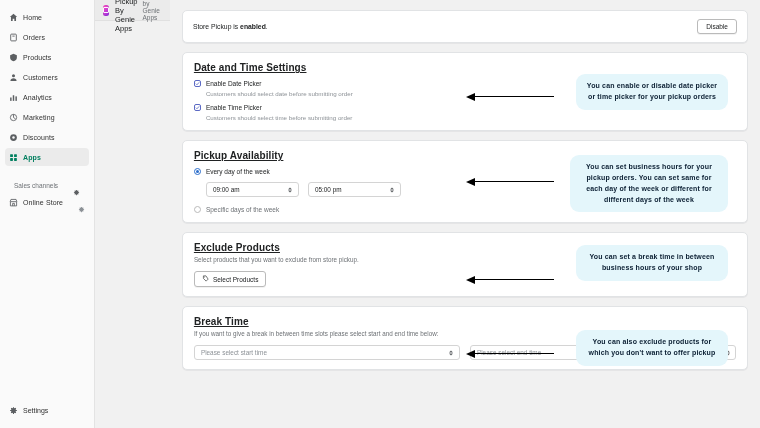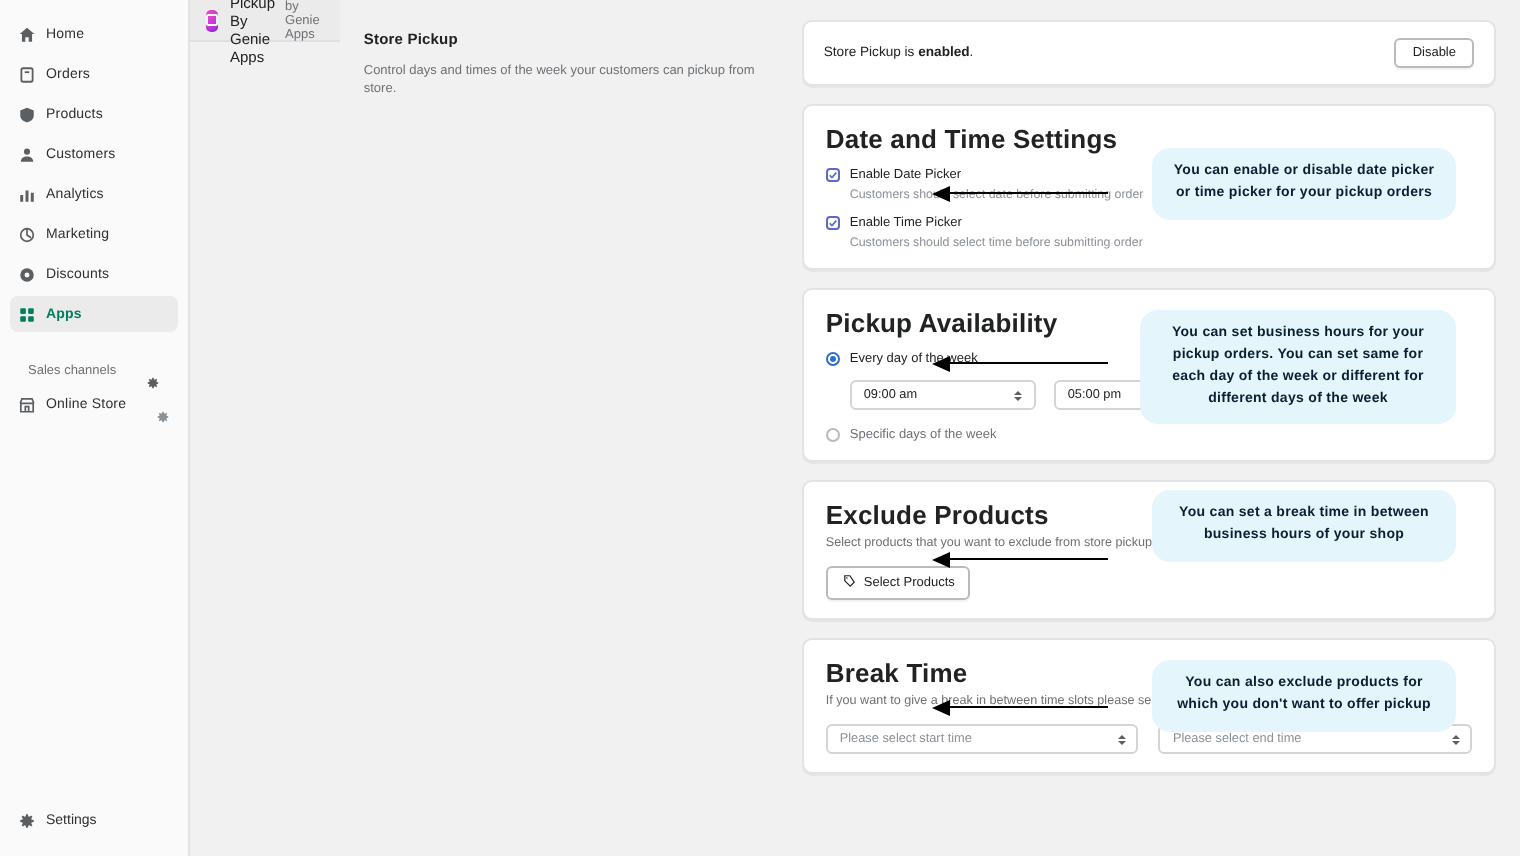--- a/index.html
+++ b/index.html
@@ -98,21 +98,21 @@
   .btn {
     font-family: "Liberation Sans", sans-serif;
     font-size: 6.5px; color: #202223;
     background: #fff;
     border: 1px solid #bababa;
     border-radius: 3px;
     padding: 3px 8px;
     cursor: pointer;
     box-shadow: 0 1px 0 rgba(0,0,0,.05);
   }
-  .section-title { font-size: 13px; font-weight: 700; color: #202223; letter-spacing: .1px; }
+  .section-title { font-size: 10px; font-weight: 700; color: #202223; letter-spacing: .1px; text-decoration: underline; }
   .helper { font-size: 6.3px; color: #6d7175; }
 
   .check-row { display: flex; align-items: center; gap: 5px; margin-top: 7px; }
   .cbox {
     width: 7px; height: 7px; border-radius: 2px;
     border: 1px solid #5c6ac4; background: #fff;
     display: inline-flex; align-items: center; justify-content: center;
     flex: 0 0 7px;
   }
   .cbox svg { display:block; }
@@ -322,24 +322,20 @@
         <span class="app-logo">
             <span class="glyph"></span>
           </span>
         <span class="topbar-title">Store Pickup By Genie Apps</span>
       </div>
       <span class="topbar-right">by Genie Apps</span>
     </div>
 
     <div class="content">
 
-      <div class="desc-col">
-        <div class="desc-title">Store Pickup</div>
-        <div class="desc-sub">Control days and times of the week your customers can pickup from store.</div>
-      </div>
 
       <div class="cards-col">
 
         <div class="card status-card">
           <div class="status-text">
             <span>Store Pickup is </span><b>enabled</b><span>.</span>
           </div>
           <button class="btn">Disable</button>
         </div>
 

